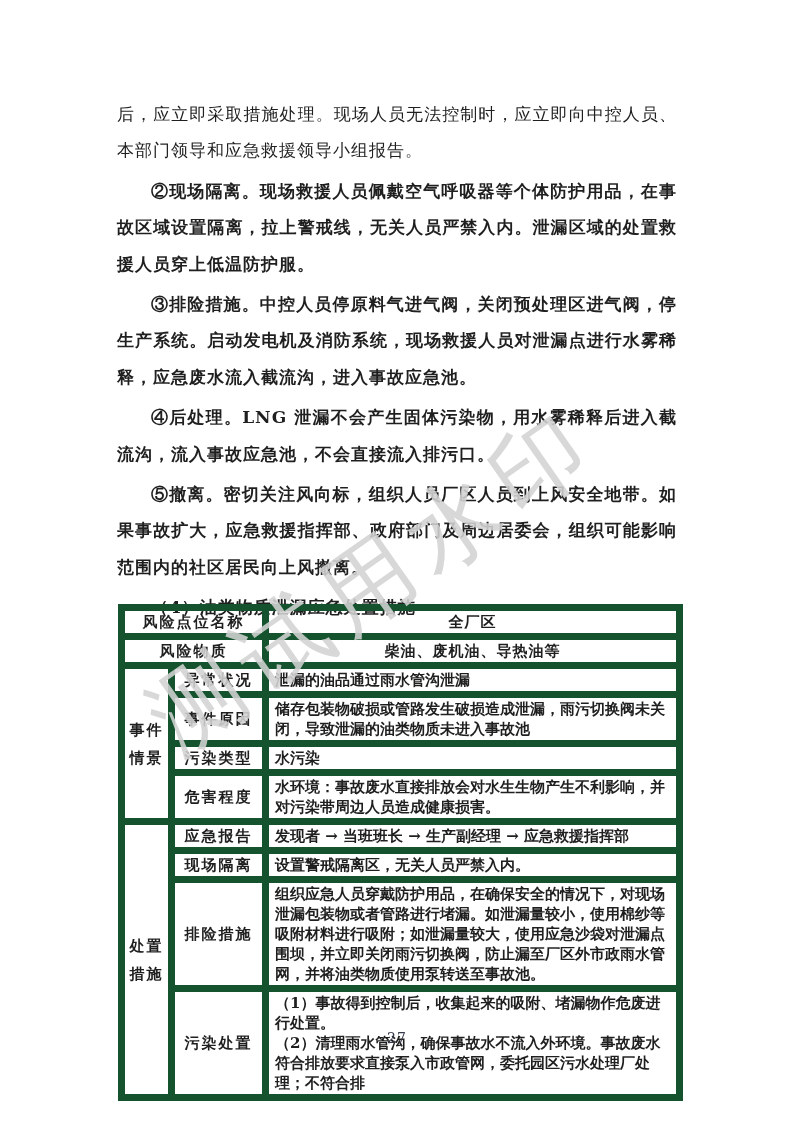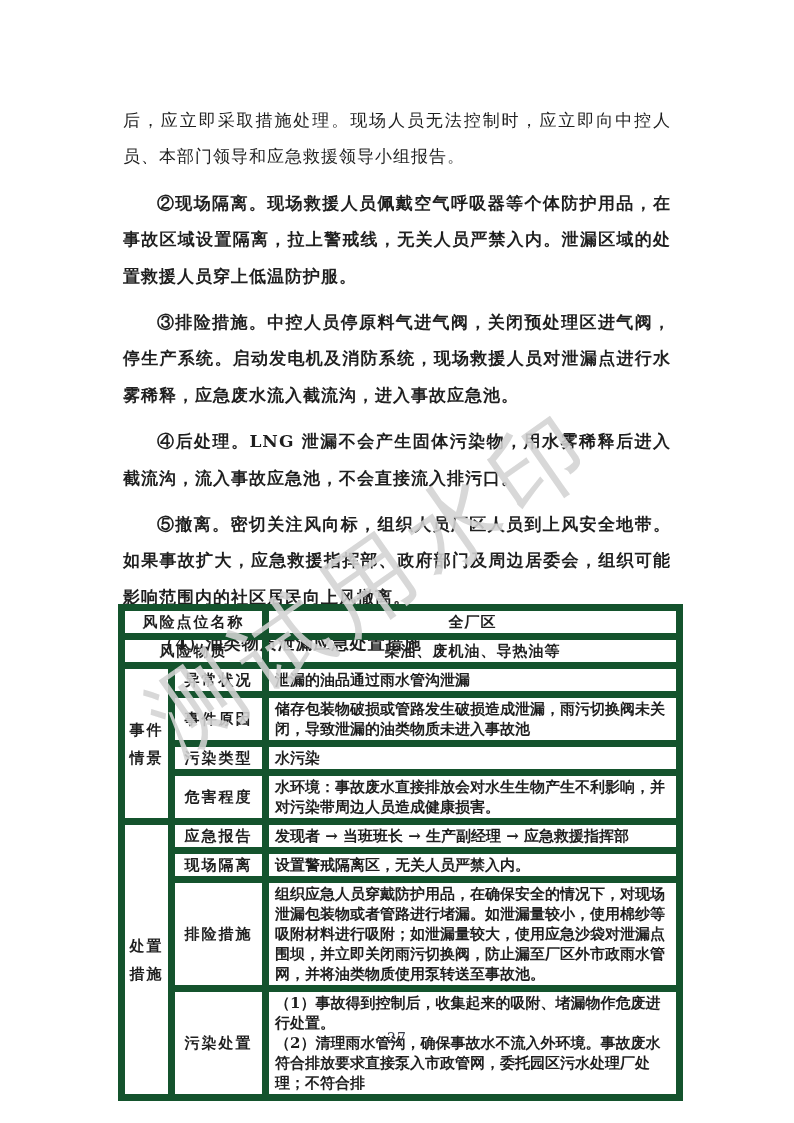--- a/index.html
+++ b/index.html
@@ -10,21 +10,21 @@
     background:#ffffff;
     overflow:hidden;
     font-family:"DejaVu Serif","Liberation Serif",serif;
     color:#1f1f1f;
   }
   .content{
     position:absolute;
     left:113px;top:92px;width:568px;
   }
   .content p{
-    margin:10px;
+    margin:4px;
     font-size:17px;
     line-height:36.4px;
     letter-spacing:1px;
     text-align:justify;
   }
   .content p.indent{text-indent:2em;font-weight:bold;}
   .content p.heading{text-align:left;}
   
   .risk-table{
     position:absolute;

